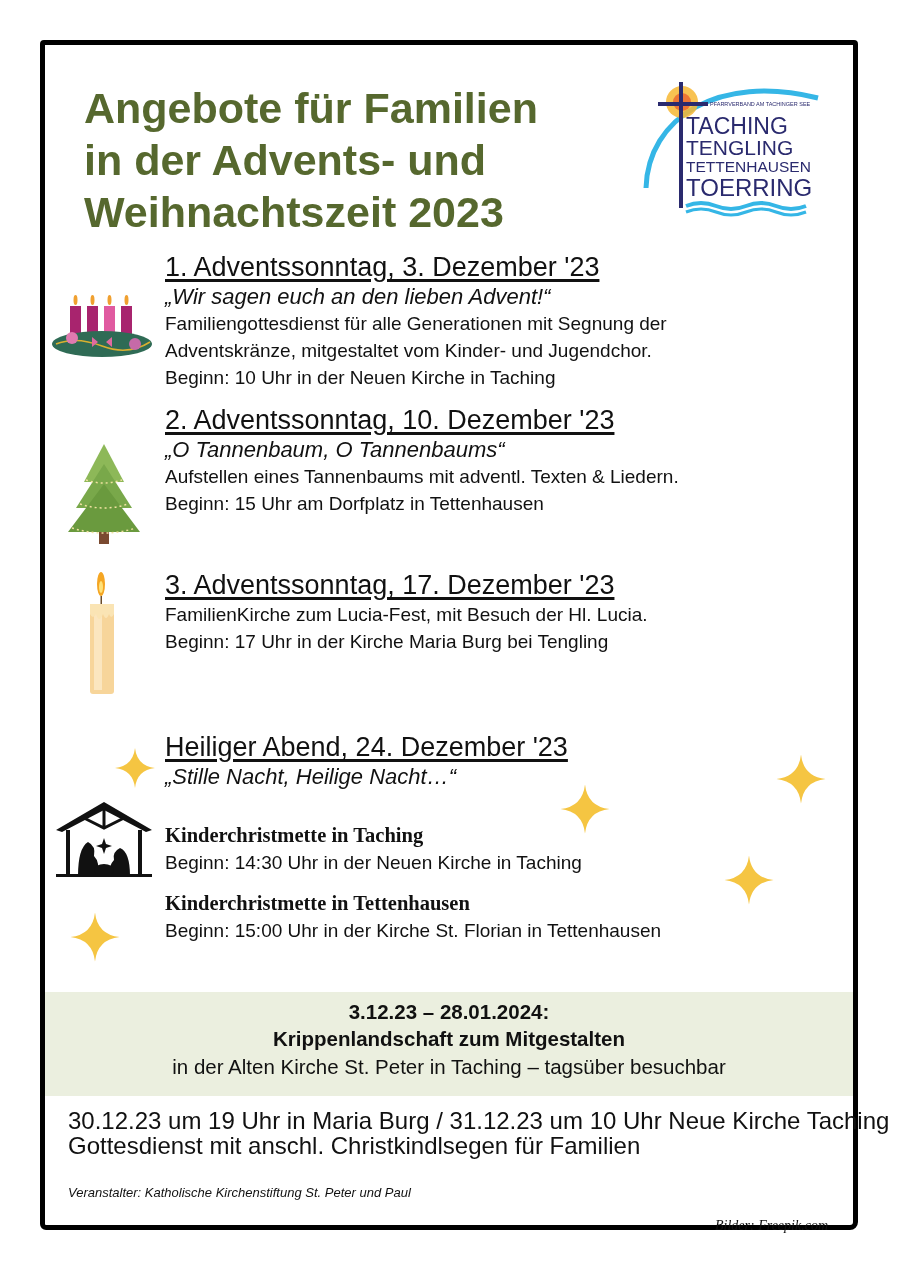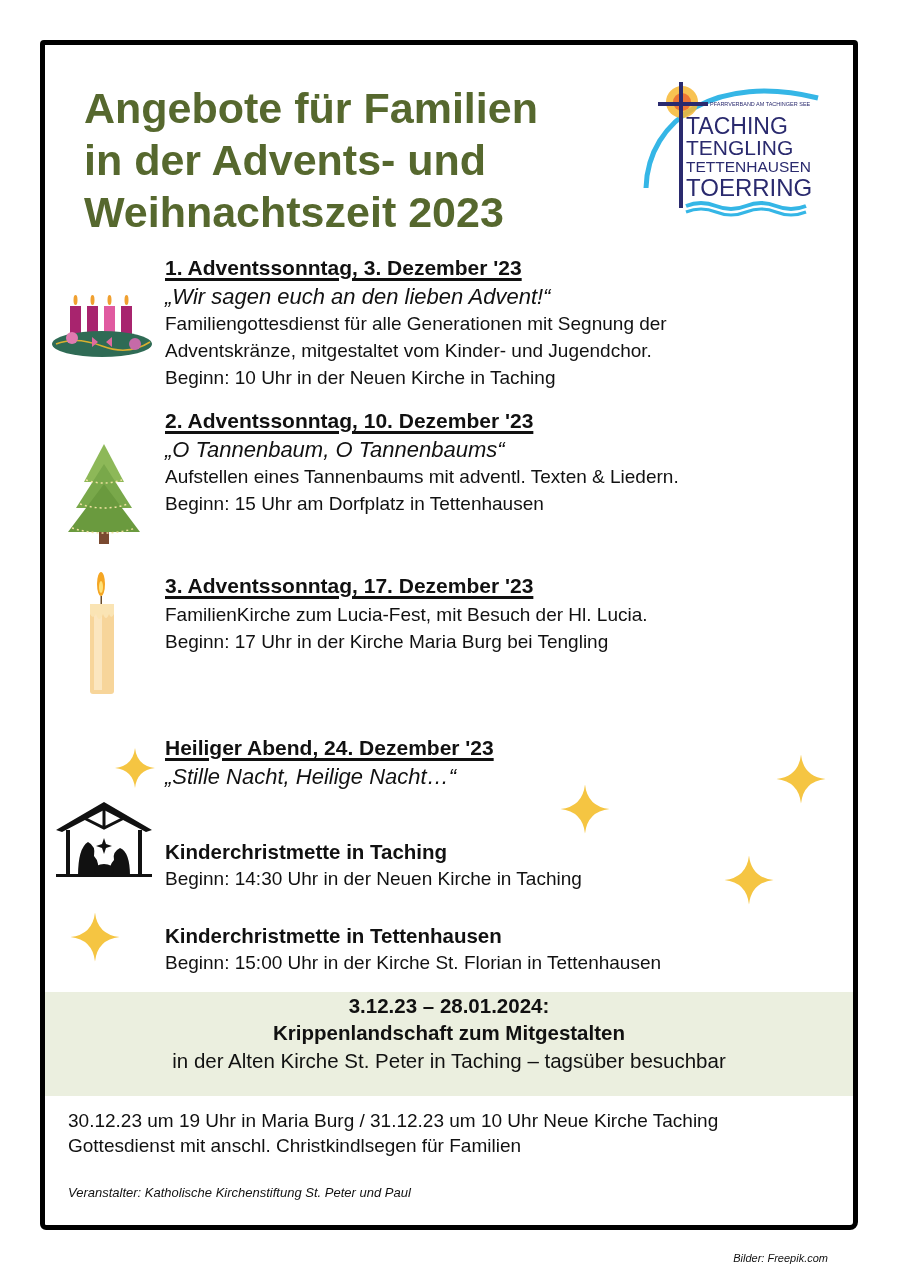--- a/index.html
+++ b/index.html
@@ -8,37 +8,37 @@
 
   .frame { position: absolute; left: 40px; top: 40px; width: 818px; height: 1190px;
            border: 5px solid #000; border-radius: 4px 4px 8px 6px; box-sizing: border-box; }
 
   .title { position: absolute; left: 68px; top: 66px; margin: 16px;
            font-weight: bold; font-size: 43px; line-height: 52px; color: #56682e; }
 
   .logo { position: absolute; left: 638px; top: 78px; width: 185px; height: 140px; }
 
   .event { position: absolute; left: 165px; }
-  .event h2 { margin: 0; font-size: 21px; font-weight: bold; line-height: 31px;
+  .event h2 { margin: 0; font-size: 27px; font-weight: normal; line-height: 31px;
               text-decoration: underline; text-decoration-thickness: 3px; text-underline-offset: 3px; }
   .event .quote { font-style: italic; font-size: 22px; line-height: 27px; }
   .event .line { font-size: 19px; line-height: 27px; }
-  .event .sub { font-weight: bold; font-size: 20.5px; line-height: 27px; margin-top: 30px; }
+  .event .sub { font-weight: bold; font-size: 20.5px; line-height: 27px; margin-top: 14px; font-family: Liberation Serif, serif; }
 
   .icon { position: absolute; }
 
   .band { position: absolute; left: 45px; top: 992px; width: 808px; height: 104px;
           background: #ebefdf; text-align: center; }
-  .band .b1 { font-weight: bold; font-size: 20.5px; line-height: 27px; }
+  .band .b1 { font-weight: bold; font-size: 20.5px; line-height: 27px; padding-top: 6px; }
   .band .b2 { font-weight: bold; font-size: 20.5px; line-height: 27px; }
   .band .b3 { font-size: 20.5px; line-height: 29px; }
 
-  .extra { position: absolute; left: 68px; top: 1108px; font-size: 19px; line-height: 25px; }
+  .extra { position: absolute; left: 68px; top: 1108px; font-size: 24px; line-height: 25px; }
   .footer-left { position: absolute; left: 68px; top: 1185px; font-size: 13px; font-style: italic; }
-  .footer-right { position: absolute; right: 72px; top: 1252px; font-size: 11px; font-style: italic; }
+  .footer-right { position: absolute; right: 72px; top: 1218px; font-size: 14px; font-style: italic; font-family: Liberation Serif, serif; }
 </style>
 </head>
 <body>
 
 <div class="frame"></div>
 
 <h1 class="title">
   <div>Angebote für Familien</div>
   <div>in der Advents- und</div>
   <div>Weihnachtszeit 2023</div>

